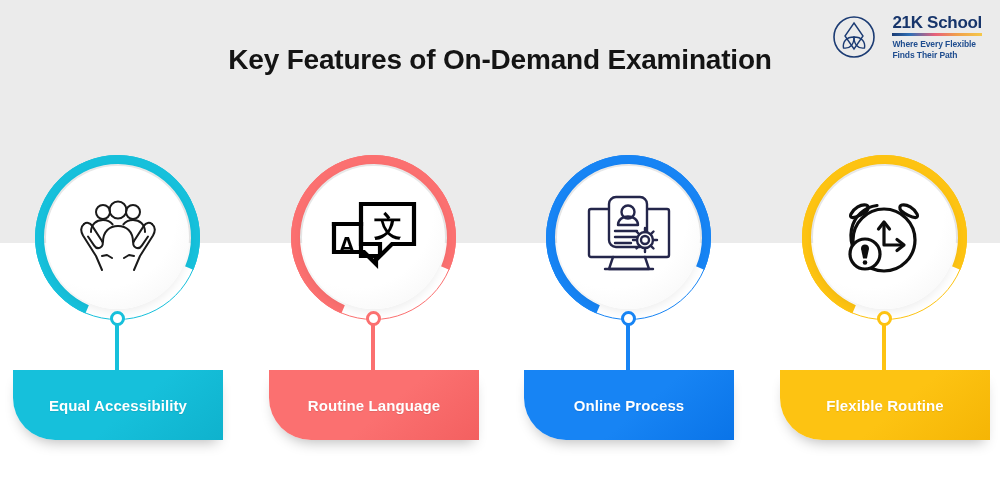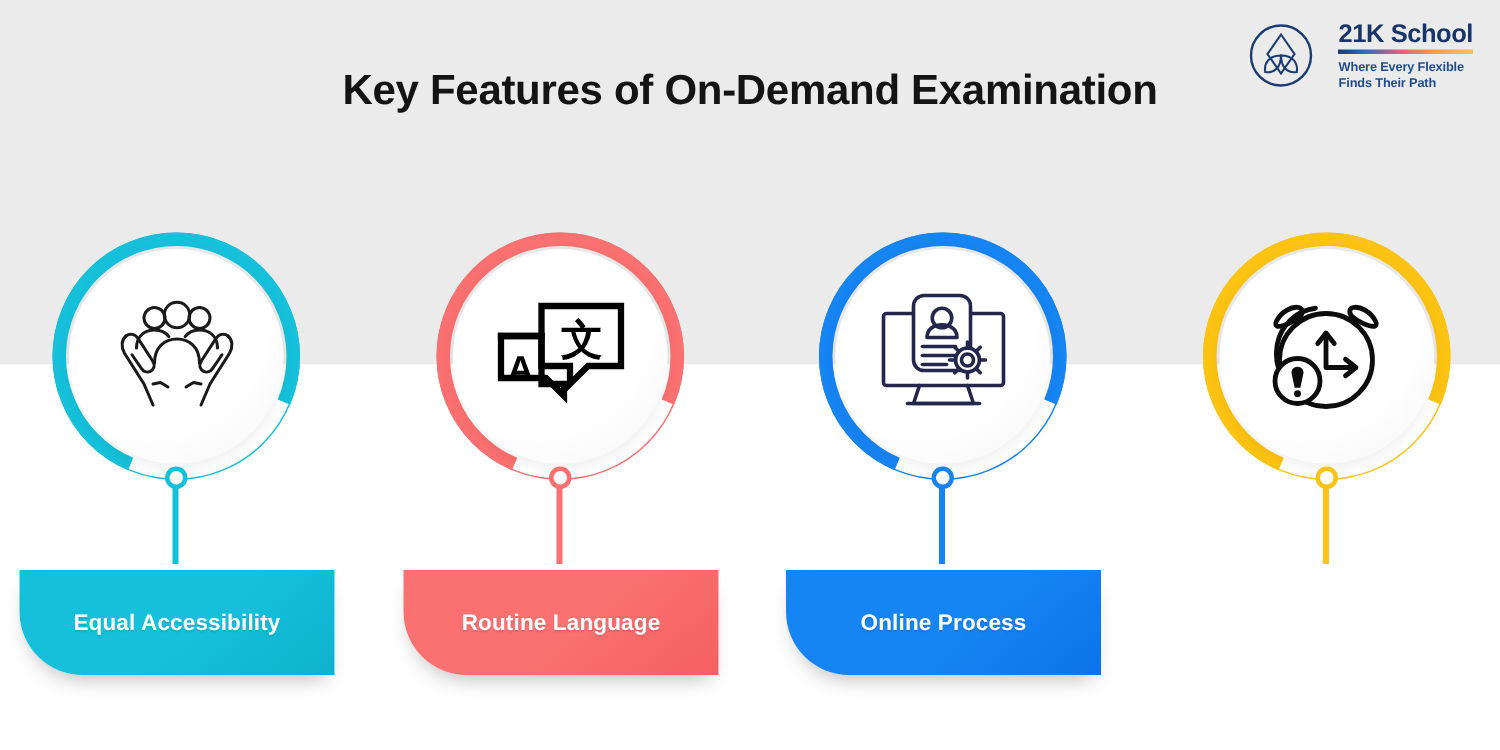--- a/index.html
+++ b/index.html
@@ -172,21 +172,20 @@
     position: absolute;
     left: 0;
     top: 370px;
     width: 210px;
     height: 70px;
     border-radius: 0 0 0 42px;
     display: flex;
     align-items: center;
     justify-content: center;
     box-shadow: 0 8px 14px -6px rgba(0,0,0,0.28);
-    margin-top: 10px;
   }
   .label-text {
     font-size: 15px;
     font-weight: bold;
     color: #ffffff;
     text-align: center;
     letter-spacing: 0.1px;
     padding: 0 8px;
     text-shadow: 0 1px 1px rgba(0,0,0,0.10);
   }
@@ -334,16 +333,19 @@
               <path d="M56 43.5 L63 49 L56 54.5"></path>
               <circle cx="24" cy="58" r="15" fill="#ffffff"></circle>
               <path d="M24 48.5 C26.6 48.5 28.4 50.6 27.9 53.2 L25.9 62.5 L22.1 62.5 L20.1 53.2 C19.6 50.6 21.4 48.5 24 48.5 Z" fill="#0d0d0d" stroke="none"></path>
               <circle cx="24" cy="66.5" r="2.3" fill="#0d0d0d" stroke="none"></circle>
             </svg>
           </span>
         </div>
       </div>
       <div class="node" style="color: rgb(253, 195, 18);"></div>
       <div class="stem" style="color: rgb(253, 195, 18);"></div>
+      <div class="label-box" style="background: linear-gradient(140deg, rgb(253, 195, 18) 0%, rgb(253, 195, 18) 55%, rgb(245, 181, 5) 100%);">
+        <span class="label-text">Flexible Routine</span>
+      </div>
     </div>
 
   </div>
 </div>
 
 </body></html>

